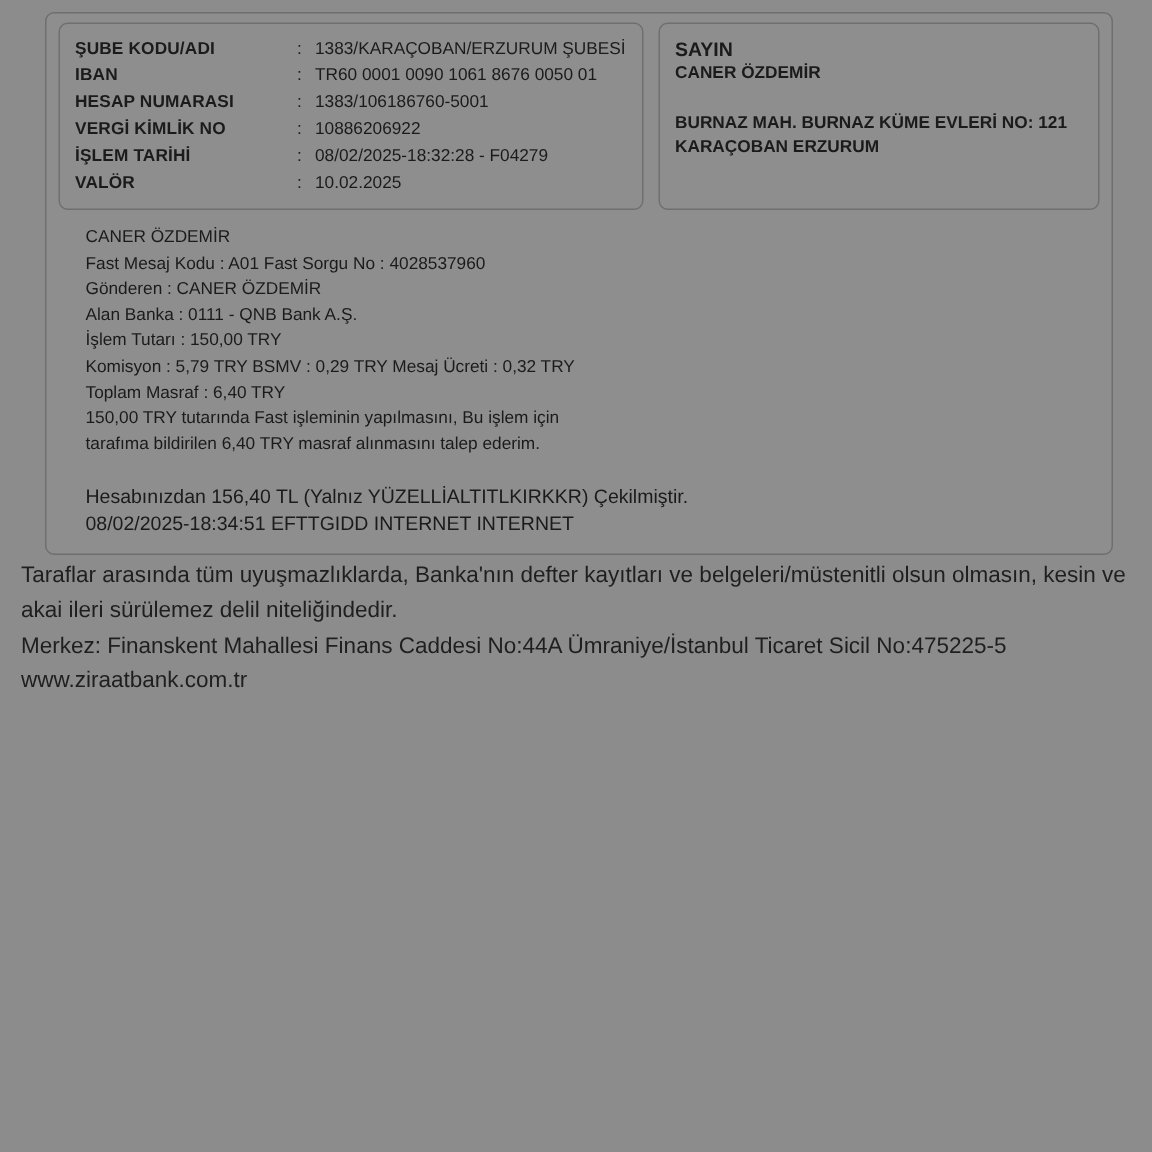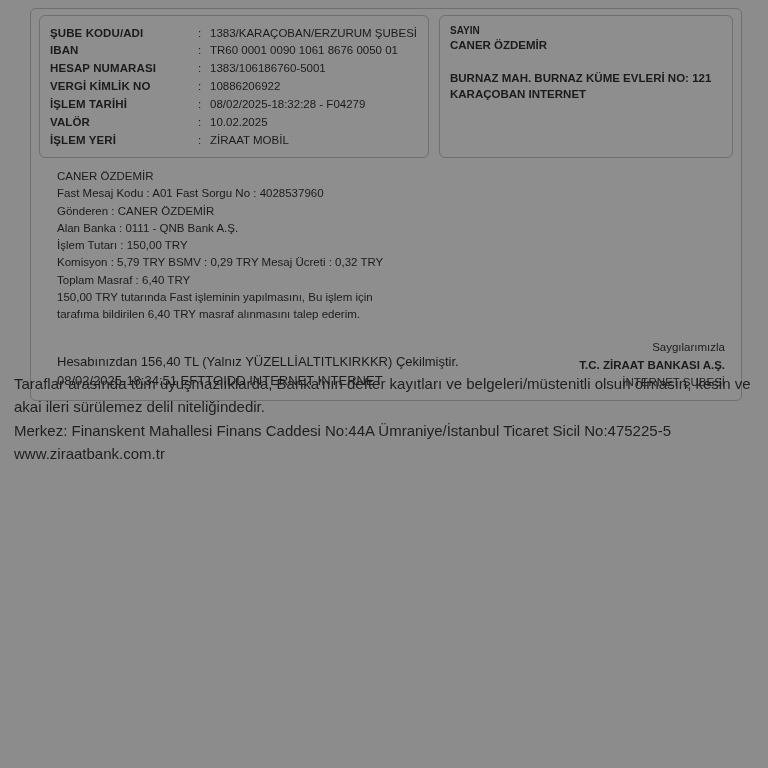--- a/index.html
+++ b/index.html
@@ -68,21 +68,21 @@
   td.sep {
     width: 12px;
     text-align: left;
   }
   td.v {
     font-weight: normal;
   }
 
   .addr-title {
     font-weight: bold;
-    font-size: 10px;
+    font-size: 13px;
     line-height: 1.35;
   }
   .addr-name {
     font-weight: bold;
     font-size: 11.5px;
     line-height: 1.35;
     margin-bottom: 18px;
   }
   .addr-line {
     font-weight: bold;
@@ -169,34 +169,29 @@
           <tr>
             <td class="k">İŞLEM TARİHİ</td>
             <td class="sep">:</td>
             <td class="v">08/02/2025-18:32:28 - F04279</td>
           </tr>
           <tr>
             <td class="k">VALÖR</td>
             <td class="sep">:</td>
             <td class="v">10.02.2025</td>
           </tr>
-          <tr>
-            <td class="k">İŞLEM YERİ</td>
-            <td class="sep">:</td>
-            <td class="v">ZİRAAT MOBİL</td>
-          </tr>
         </tbody>
       </table>
     </div>
 
     <div class="panel panel-right">
       <div class="addr-title">SAYIN</div>
       <div class="addr-name">CANER ÖZDEMİR</div>
       <div class="addr-line">BURNAZ MAH. BURNAZ KÜME EVLERİ NO: 121</div>
-      <div class="addr-line">KARAÇOBAN INTERNET</div>
+      <div class="addr-line">KARAÇOBAN ERZURUM</div>
     </div>
 
   </div>
 
   <div class="body-block">
     <div>CANER ÖZDEMİR</div>
     <div>Fast Mesaj Kodu : A01 Fast Sorgu No : 4028537960</div>
     <div>Gönderen : CANER ÖZDEMİR</div>
     <div>Alan Banka : 0111 - QNB Bank A.Ş.</div>
     <div>İşlem Tutarı : 150,00 TRY</div>
@@ -204,25 +199,20 @@
     <div>Toplam Masraf : 6,40 TRY</div>
     <div>150,00 TRY tutarında Fast işleminin yapılmasını, Bu işlem için</div>
     <div>tarafıma bildirilen 6,40 TRY masraf alınmasını talep ederim.</div>
   </div>
 
   <div class="footer">
     <div class="footer-left">
       <div>Hesabınızdan 156,40 TL (Yalnız YÜZELLİALTITLKIRKKR) Çekilmiştir.</div>
       <div>08/02/2025-18:34:51 EFTTGIDD INTERNET INTERNET</div>
     </div>
-    <div class="footer-right">
-      <div class="regards">Saygılarımızla</div>
-      <div class="bank">T.C. ZİRAAT BANKASI A.Ş.</div>
-      <div class="branch">İNTERNET ŞUBESİ</div>
-    </div>
   </div>
 
 </div>
 
 <div class="disclaimer">
   <div>Taraflar arasında tüm uyuşmazlıklarda, Banka'nın defter kayıtları ve belgeleri/müstenitli olsun olmasın, kesin ve akai ileri sürülemez delil niteliğindedir.</div>
   <div>Merkez: Finanskent Mahallesi Finans Caddesi No:44A Ümraniye/İstanbul Ticaret Sicil No:475225-5 www.ziraatbank.com.tr</div>
 </div>
 
 </body></html>

